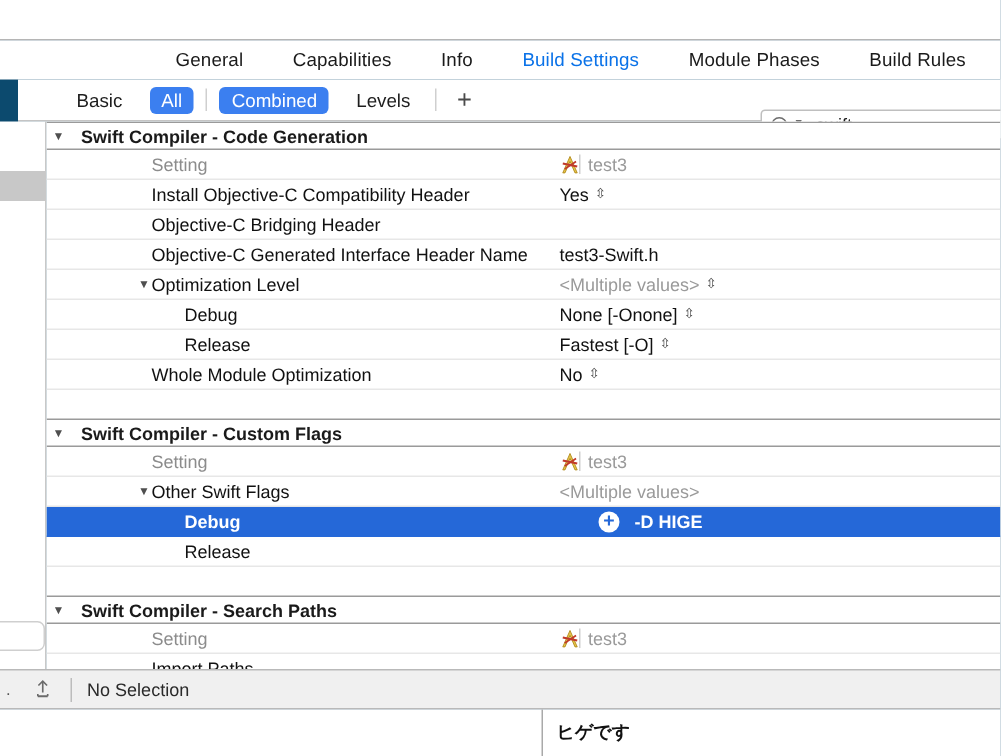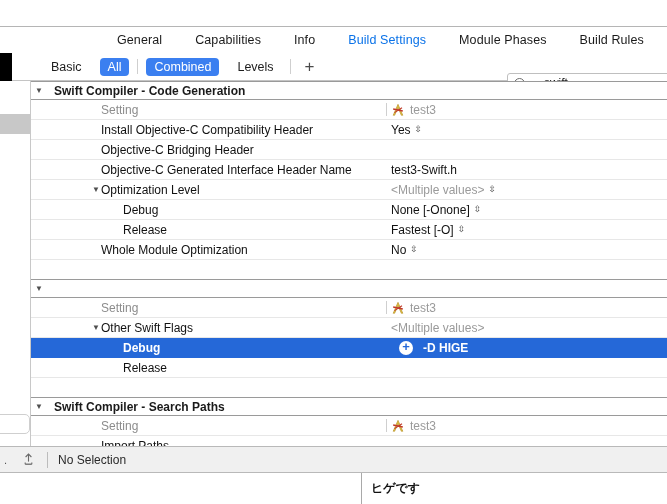--- a/index.html
+++ b/index.html
@@ -7,21 +7,21 @@
     width: 667px; height: 504px;
     overflow: hidden;
     background: #ffffff;
     font-family: "Liberation Sans", "DejaVu Sans", sans-serif;
     -webkit-font-smoothing: antialiased;
   }
   #app {
     position: relative;
     width: 667px;
     height: 504px;
-    background: #000000;
+    background: #0c4a6e;
   }
 
   
   .topbar {
     position: absolute;
     left: 0; top: 0;
     width: 667px; height: 27px;
     background: #ffffff;
     border-bottom: 1px solid #b5b5b5;
     box-sizing: border-box;
@@ -216,21 +216,21 @@
 
   
   .ind-group   { left: 23px; }
   .ind-group-d { left: 3px; }
   .ind-1       { left: 70px; }
   .ind-1-d     { left: 60px; }
   .ind-2       { left: 92px; }
 
   .value {
     position: absolute;
-    left: 360px;
+    left: 342px;
     font-size: 12px;
     color: #111111;
     white-space: nowrap;
     display: flex;
     align-items: center;
   }
   .value.muted { color: #9a9a9a; }
   .colsep {
     position: absolute;
     left: 355px;
@@ -431,20 +431,21 @@
       <span class="value">
         <span>No</span>
         <span class="stepper">⇳</span>
       </span>
     </div>
 
     <div class="row spacer"></div>
 
     <div class="row group">
       <span class="disclosure ind-group-d">▼</span>
+      <span class="label grouplabel ind-group">Swift Compiler - Custom Flags</span>
     </div>
 
     <div class="row headerrow">
       <span class="label muted ind-1">Setting</span>
       <span class="colsep"></span>
       <span class="value muted">
         <svg class="targeticon" viewBox="0 0 16 16">
           <path d="M8 1.5 L13.5 14 L11.8 14 L8 5.2 L4.2 14 L2.5 14 Z" fill="#e8c547" stroke="#b08a1e" stroke-width="0.7"></path>
           <path d="M2.5 6.8 L13.5 9.2" stroke="#c0392b" stroke-width="1.6" fill="none"></path>
           <path d="M12.6 5.4 L4.0 11.0" stroke="#c0392b" stroke-width="1.3" fill="none"></path>

